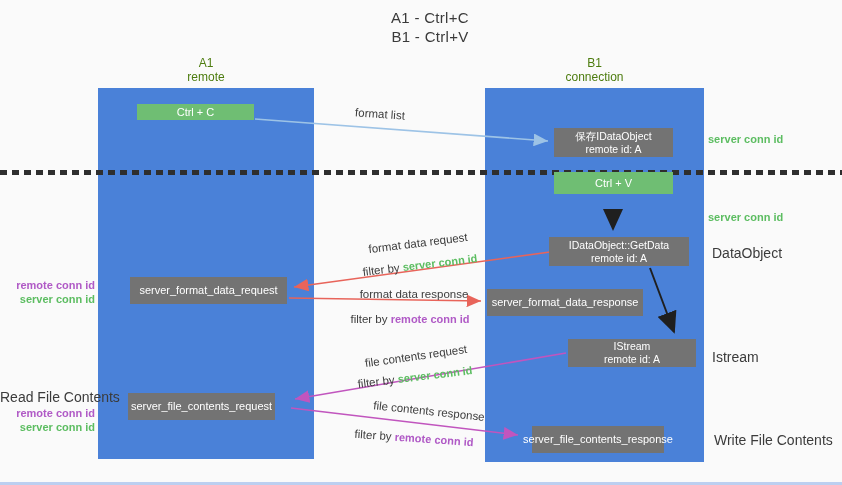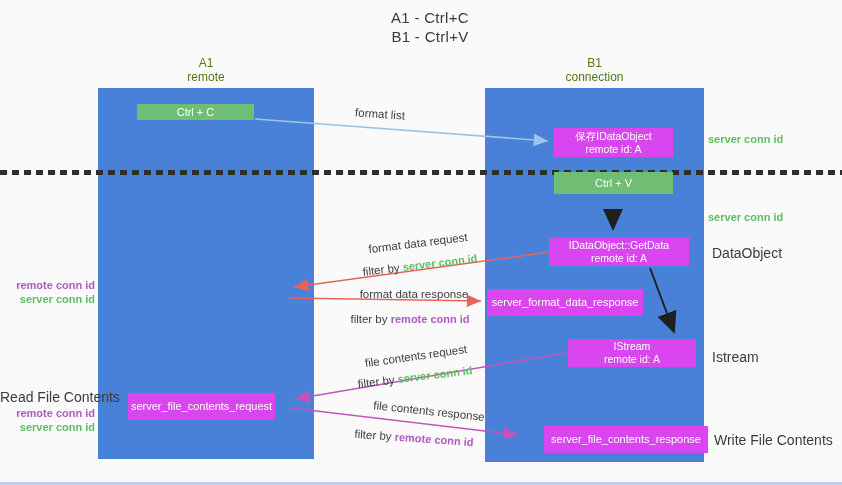--- a/index.html
+++ b/index.html
@@ -9,21 +9,21 @@
          font-size:15px;color:#3a3a3a;line-height:19px;letter-spacing:.3px;margin-left:9px;}
   .col-header{position:absolute;text-align:center;font-size:12px;color:#4d7c0f;line-height:14px;}
   .lane{position:absolute;background:#4a81d8;}
   .lane-left{left:98px;top:88px;width:216px;height:371px;}
   .lane-right{left:485px;top:88px;width:219px;height:374px;}
   .dotted{position:absolute;left:0;top:170px;width:842px;height:5px;
           background:repeating-linear-gradient(90deg,#2e2e2e 0 7px,transparent 7px 12px);}
   .node{position:absolute;display:flex;flex-direction:column;align-items:center;justify-content:center;
         color:#fff;font-size:11px;text-align:center;line-height:13px;}
   .green{background:#6fbe73;}
-  .orange{background:#d946ef;}
+  .orange{background:#737373;}
   .node .l2{font-size:10.5px;}
   .flow-label{position:absolute;white-space:nowrap;font-size:11.5px;color:#3d3d3d;}
   .side-label{position:absolute;white-space:nowrap;font-size:14px;color:#3b3b3b;}
   .conn-green{color:#5cbd61;font-weight:bold;font-size:11px;}
   .conn-purple{color:#b05ac6;font-weight:bold;font-size:11px;}
   .right-align{text-align:right;}
   .arrows{position:absolute;left:0;top:0;pointer-events:none;}
   .bottom-edge{position:absolute;left:0;top:482px;width:842px;height:3px;background:#bccff0;}
 </style>
 </head>
@@ -85,35 +85,38 @@
 
   <div class="node green" style="left:554px;top:172px;width:119px;height:22px;">
     <span>Ctrl + V</span>
   </div>
 
   <div class="node orange" style="left:549px;top:237px;width:140px;height:29px;">
     <span class="l2">IDataObject::GetData</span>
     <span class="l2">remote id: A</span>
   </div>
 
+  <div class="node orange" style="left:130px;top:277px;width:157px;height:27px;">
+    <span>server_format_data_request</span>
+  </div>
 
   <div class="node orange" style="left:487px;top:289px;width:156px;height:27px;">
     <span>server_format_data_response</span>
   </div>
 
   <div class="node orange" style="left:568px;top:339px;width:128px;height:28px;">
     <span class="l2">IStream</span>
     <span class="l2">remote id: A</span>
   </div>
 
   <div class="node orange" style="left:128px;top:393px;width:147px;height:27px;">
     <span>server_file_contents_request</span>
   </div>
 
-  <div class="node orange" style="left:544px;top:426px;width:164px;height:27px;">
+  <div class="node orange" style="left:532px;top:426px;width:132px;height:27px;">
     <span>server_file_contents_response</span>
   </div>
 
   <div class="flow-label" style="left:380px;top:114px;transform:translate(-50%,-50%) rotate(4deg);">format list</div>
 
   <div class="flow-label" style="left:418px;top:243px;transform:translate(-50%,-50%) rotate(-7deg);">format data request</div>
   <div class="flow-label" style="left:420px;top:265px;transform:translate(-50%,-50%) rotate(-7deg);">
     <span>filter by</span>
     <span class="conn-green">server conn id</span>
   </div>

